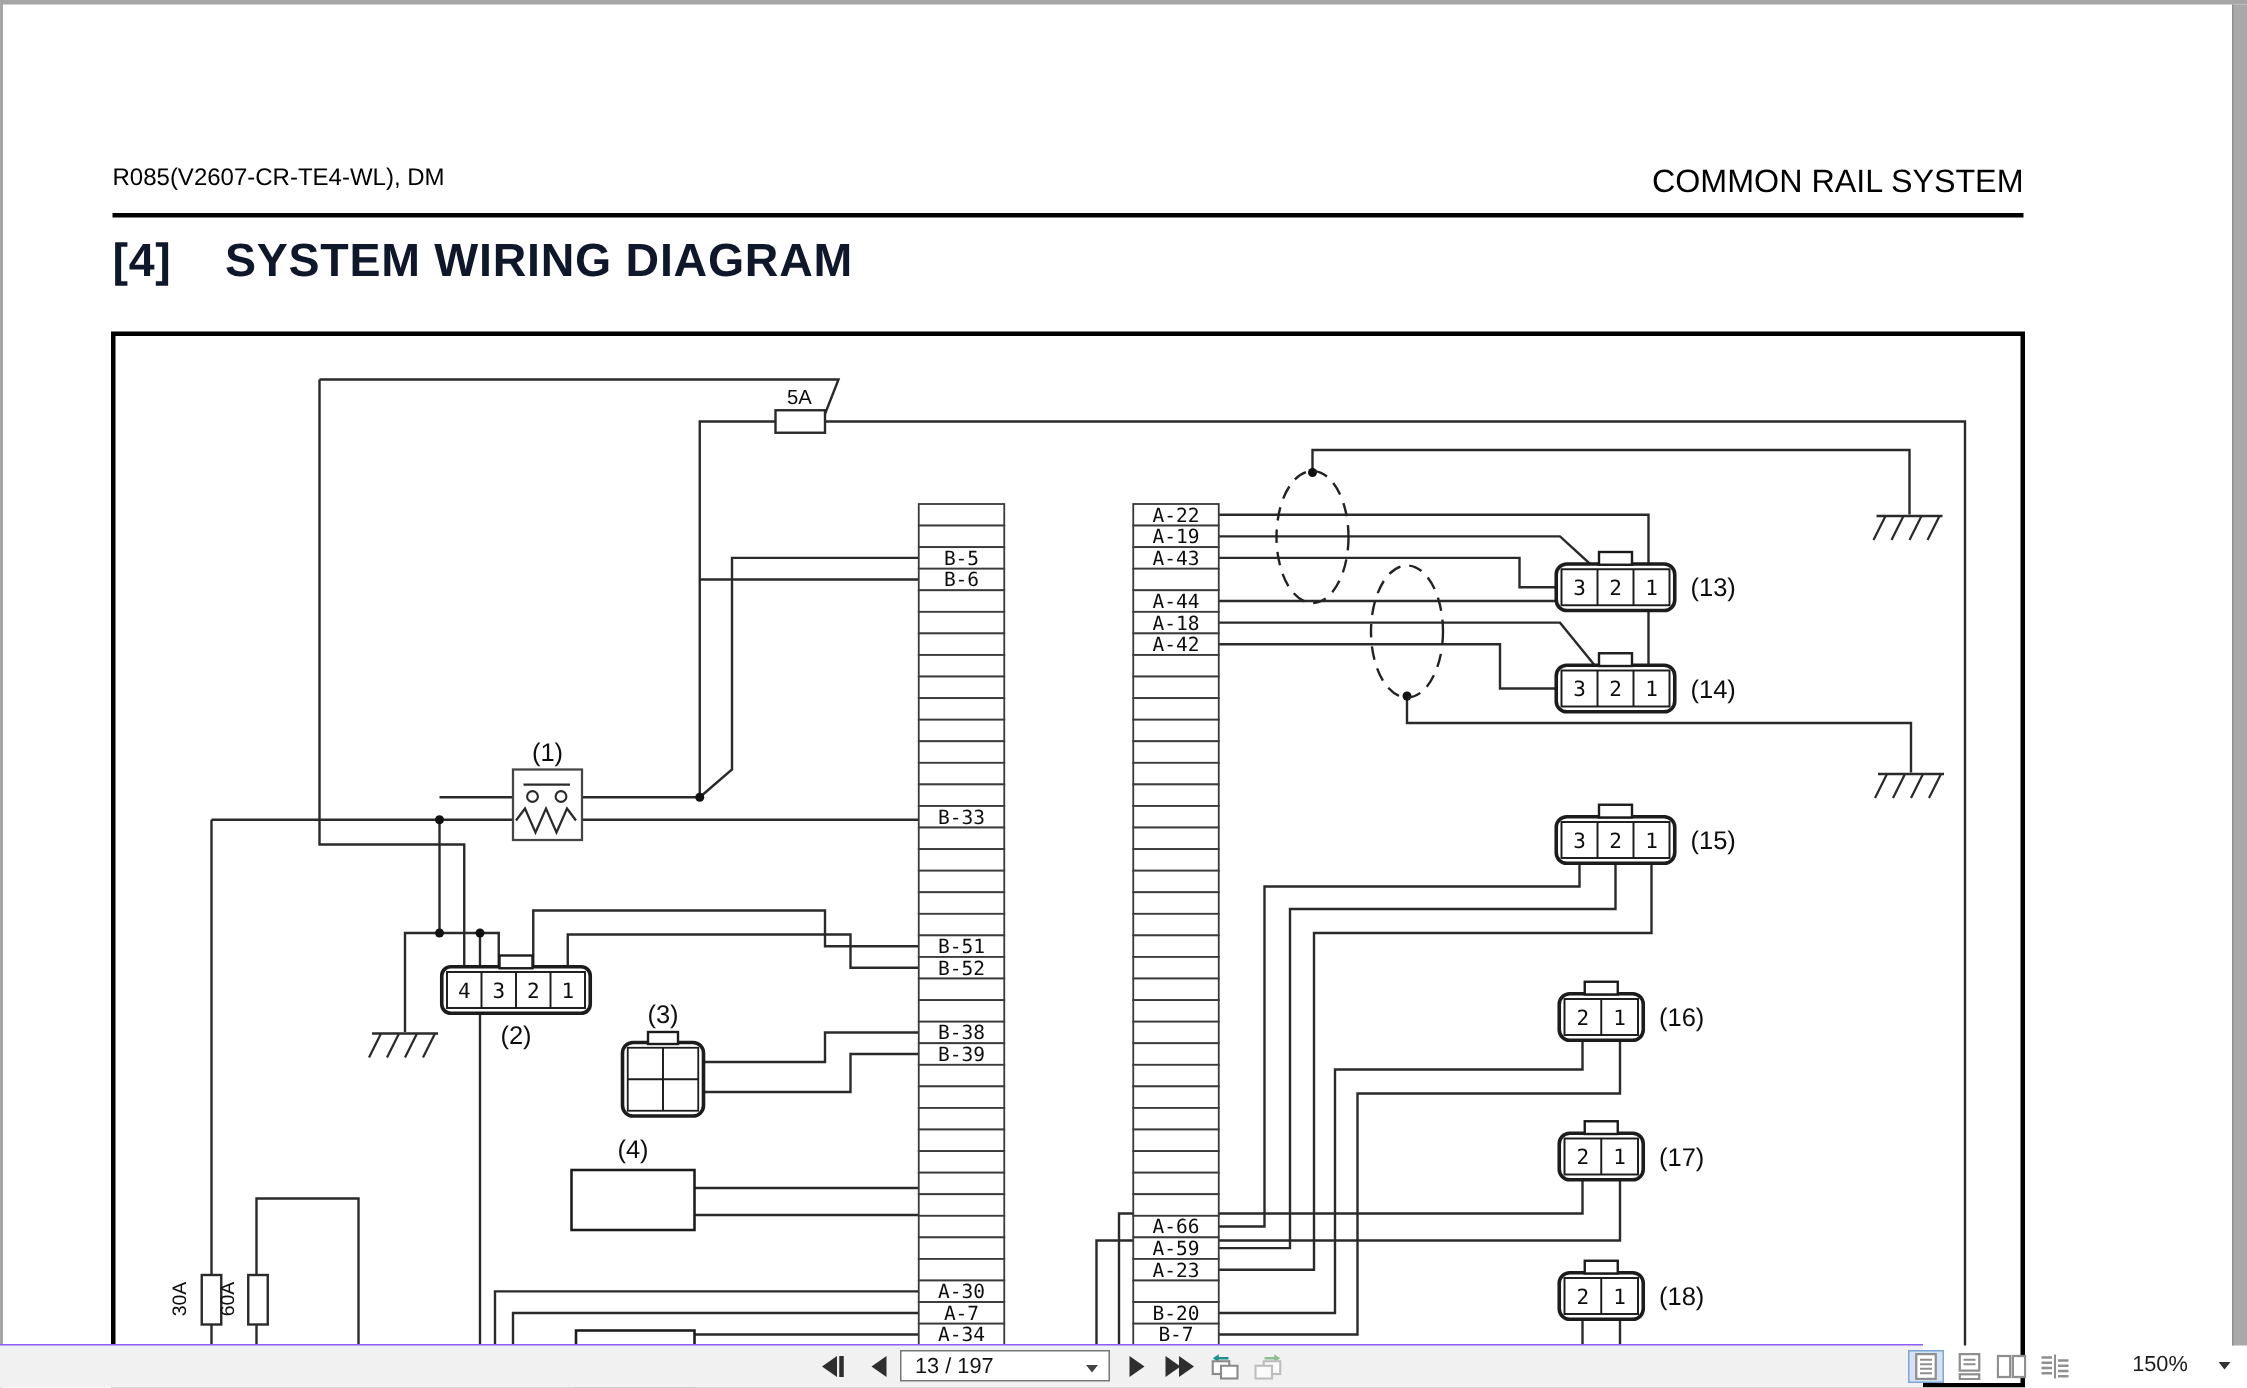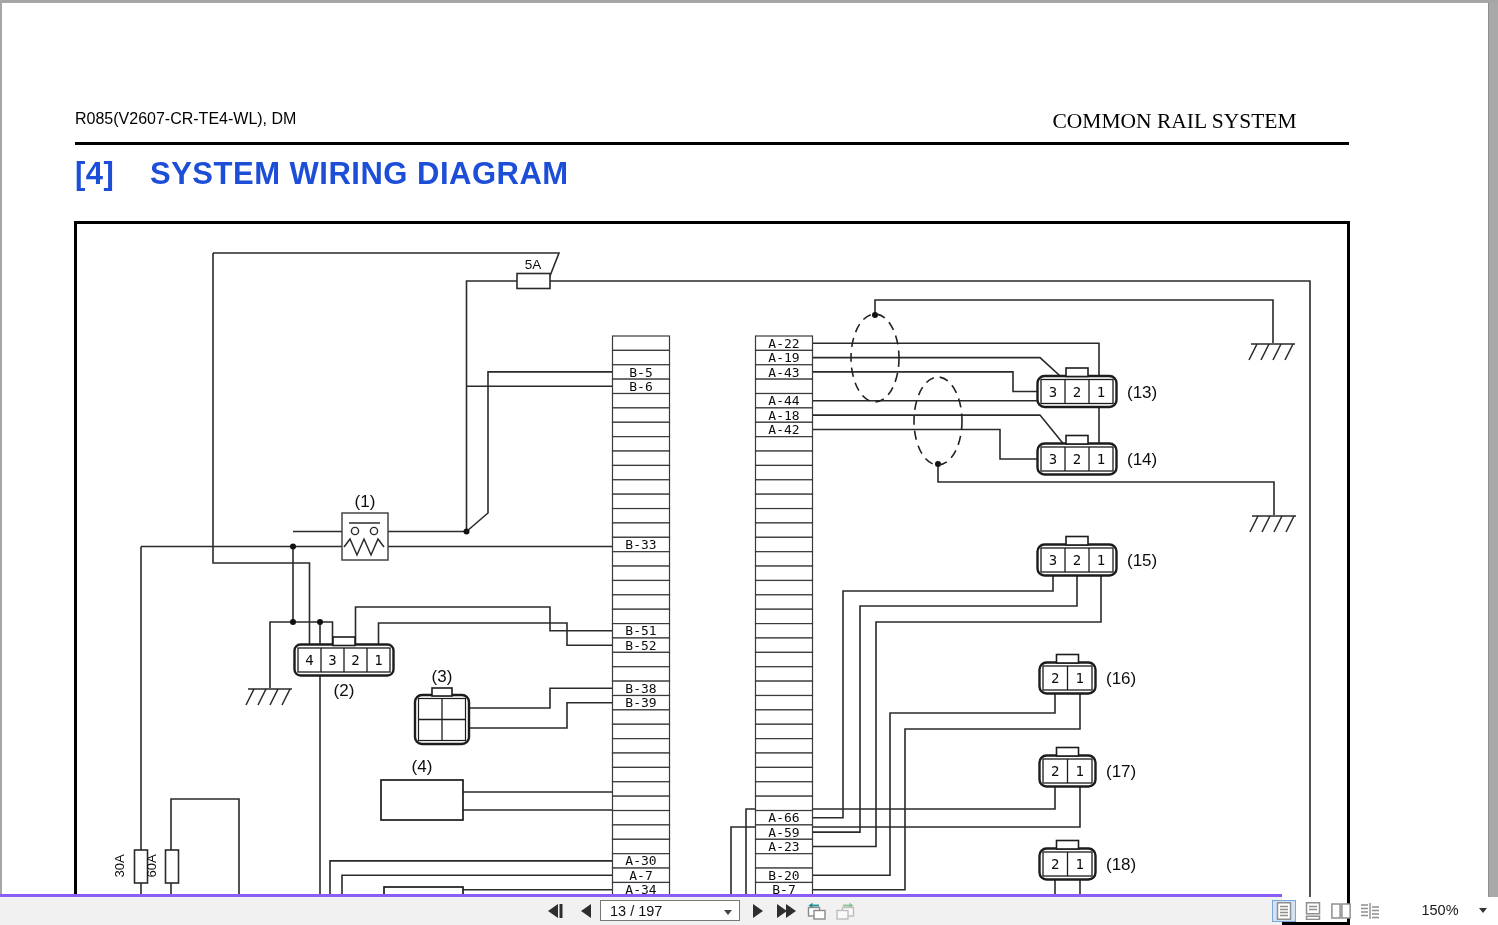--- a/index.html
+++ b/index.html
@@ -1,28 +1,28 @@
 <!DOCTYPE html>
 <html><head>
 <meta charset="utf-8">
 <style>
   html,body{margin:0;padding:0;width:1498px;height:925px;overflow:hidden;background:#fff;
     font-family:"Liberation Sans",sans-serif;}
   .chrome-top{position:absolute;left:0;top:0;width:1498px;height:3px;background:#a6a6a6;}
   .chrome-left{position:absolute;left:0;top:0;width:2px;height:925px;background:#a6a6a6;}
   .scrollbar{position:absolute;right:0;top:3px;width:9px;height:894px;background:#a9a9a9;border-left:1px solid #8f8f8f;}
   .doc-code{position:absolute;left:75px;top:110px;font-size:16px;color:#000;}
-  .section-title{position:absolute;left:1000px;top:109px;width:349px;text-align:center;font-size:21.5px;color:#000;font-family:Liberation Serif, serif;}
+  .section-title{position:absolute;left:1000px;top:109px;width:349px;text-align:right;font-size:21.5px;color:#000;}
   .header-rule{position:absolute;left:75px;top:142px;width:1274px;height:2.5px;background:#000;}
-  .page-heading{position:absolute;left:75px;top:156px;font-size:31px;font-weight:bold;color:#1d4ed8;letter-spacing:.5px;}
+  .page-heading{position:absolute;left:75px;top:156px;font-size:31px;font-weight:bold;color:#0f172a;letter-spacing:.5px;}
   .page-heading .num{display:inline-block;width:75px;}
   #diagram-svg{position:absolute;left:0;top:0;}
   
   .toolbar{position:absolute;left:0;bottom:0;width:1282px;height:28px;background:#f1f1f1;
-    border-top:3px solid #8b5cf6;z-index:20;}
+    border-top:1px solid #8b5cf6;z-index:20;}
   .tbtn{position:absolute;top:4px;width:24px;height:20px;background:none;border:none;padding:0;
     display:flex;align-items:center;justify-content:center;cursor:default;}
   .pagebox{position:absolute;left:600px;top:3px;width:140px;height:21px;background:#fff;
     border:1px solid #767676;font-size:14.5px;color:#111;line-height:21px;padding-left:9px;box-sizing:border-box;}
   .pagebox .caret{position:absolute;right:7px;top:9px;width:0;height:0;
     border-left:4px solid transparent;border-right:4px solid transparent;border-top:5px solid #444;}
   .layout-btn{position:absolute;top:3px;width:24px;height:22px;background:none;border:1px solid transparent;
     padding:0;display:flex;align-items:center;justify-content:center;}
   .layout-btn.selected{background:#d3e3f4;border:1px solid #7aa7d6;}
   .zoom-label{position:absolute;left:1414px;top:5px;width:52px;text-align:center;font-size:14.5px;color:#1a1a1a;}

